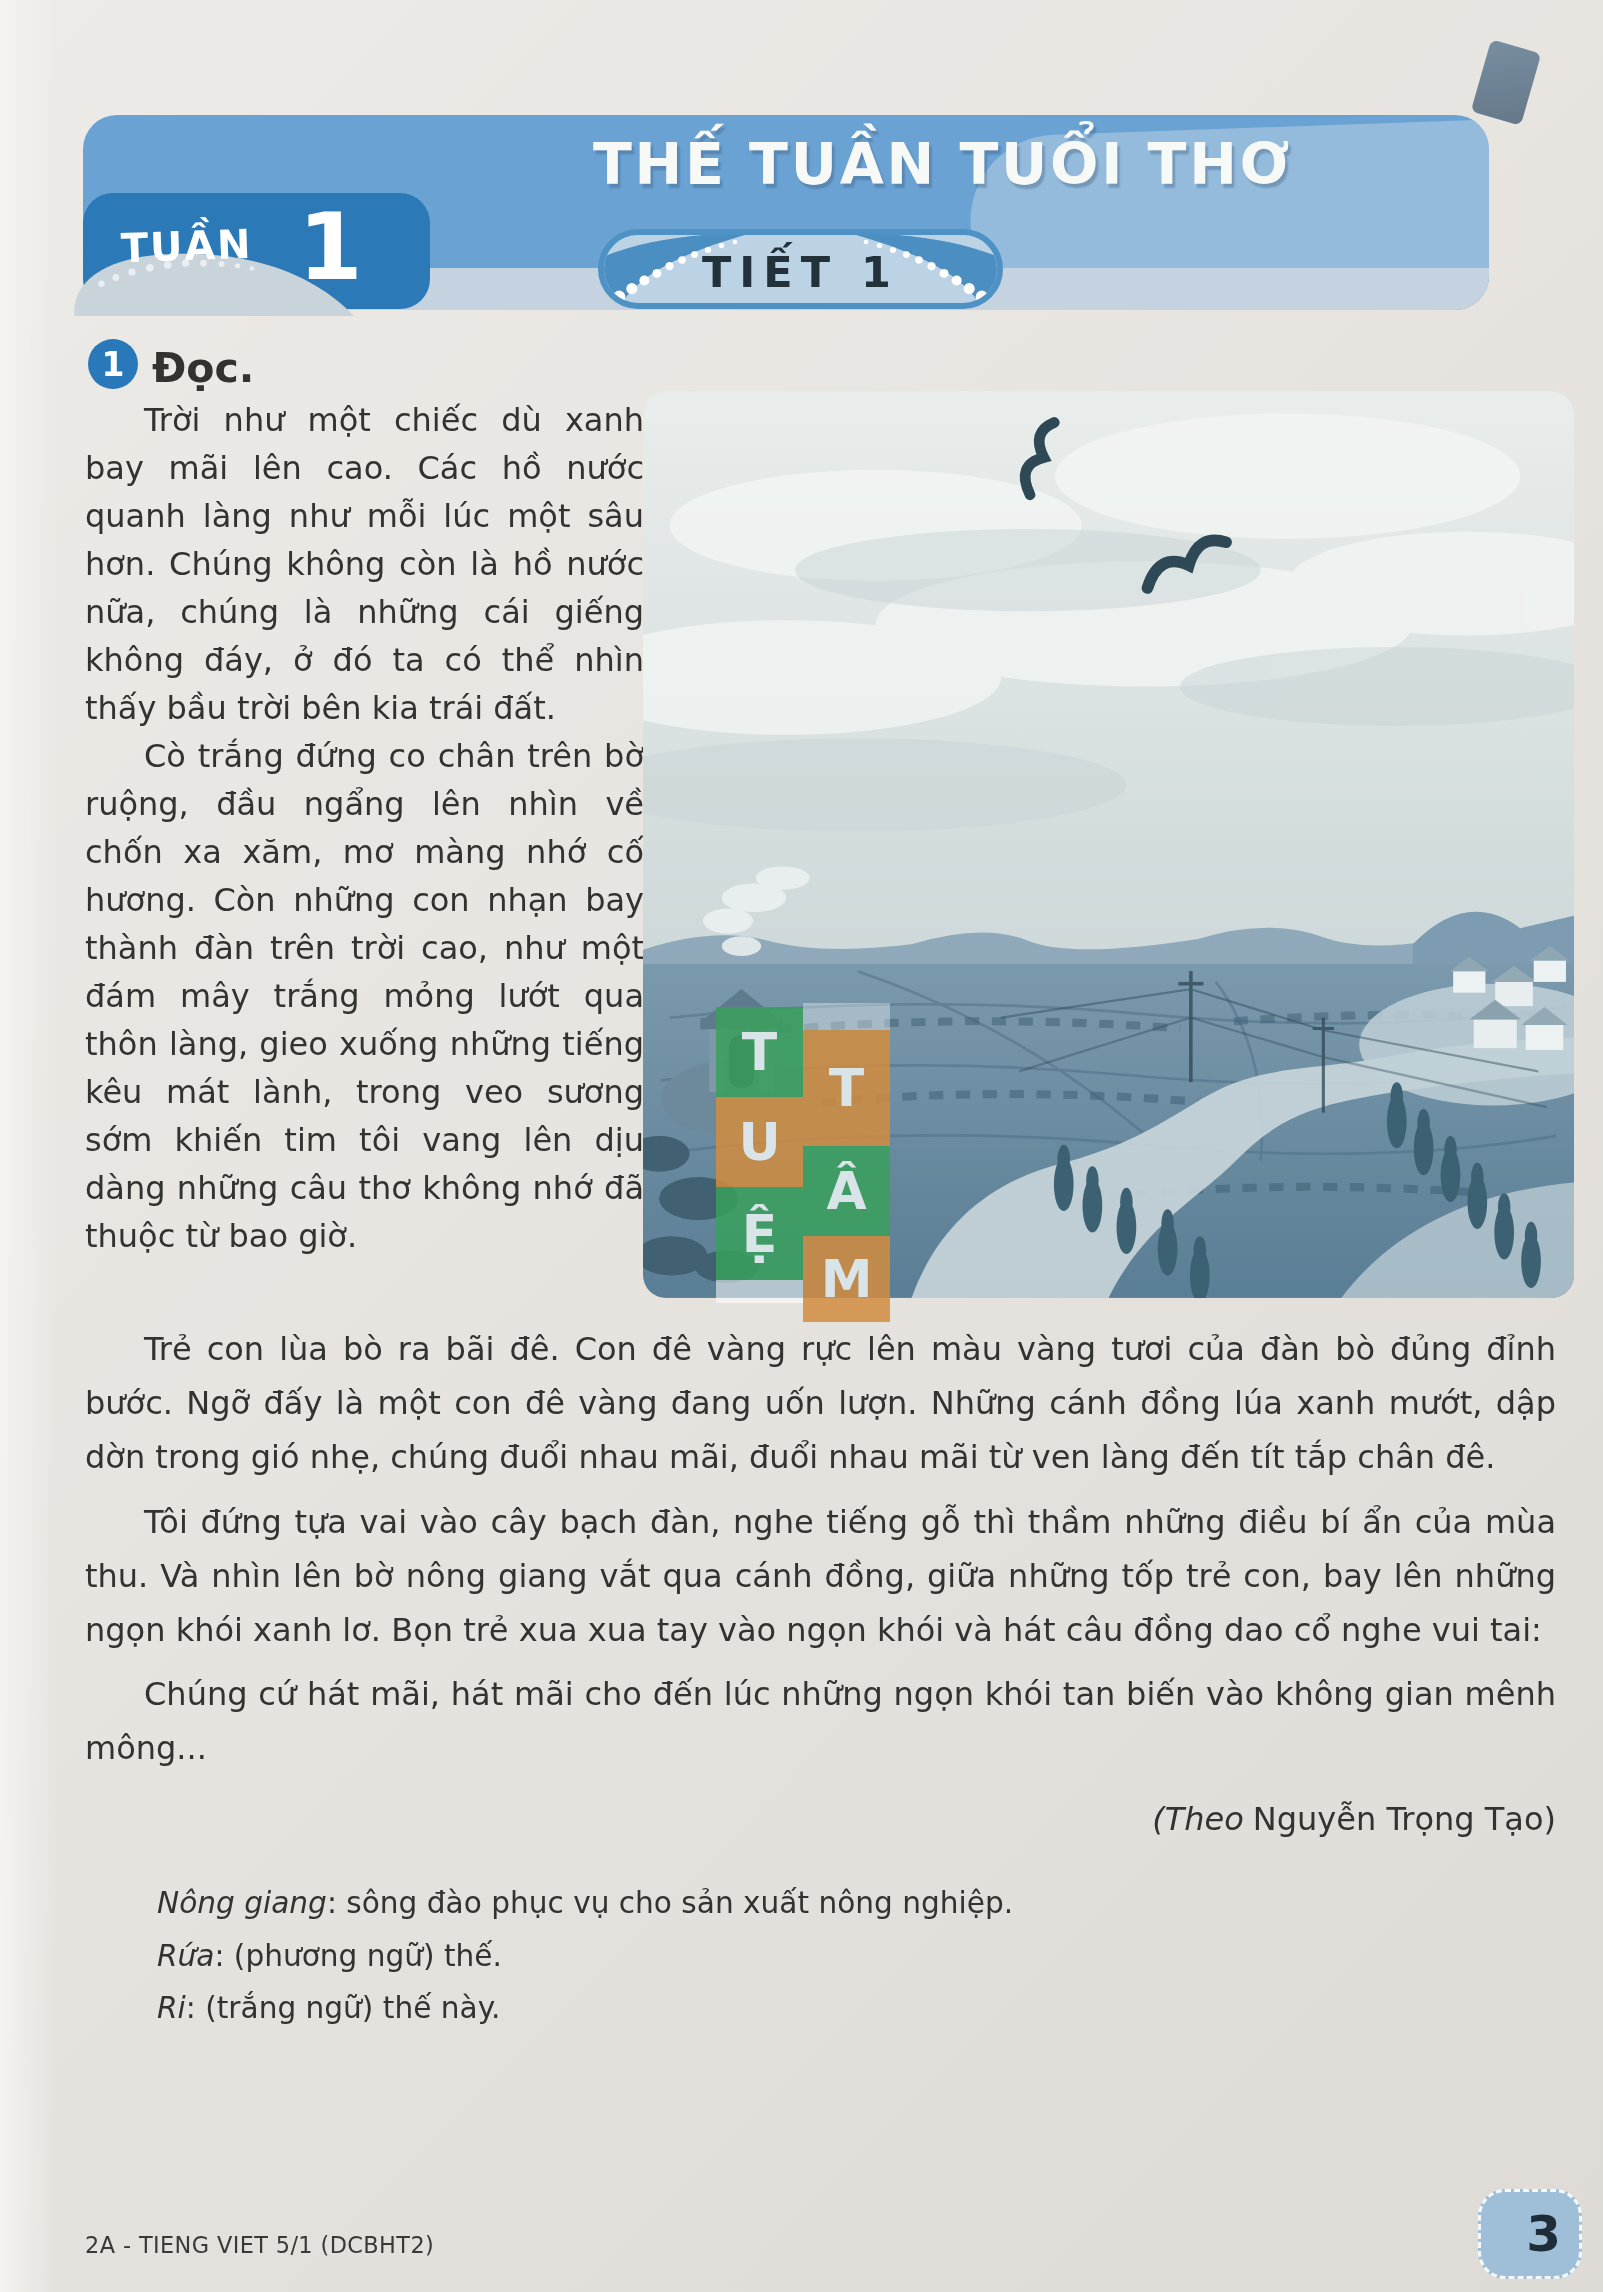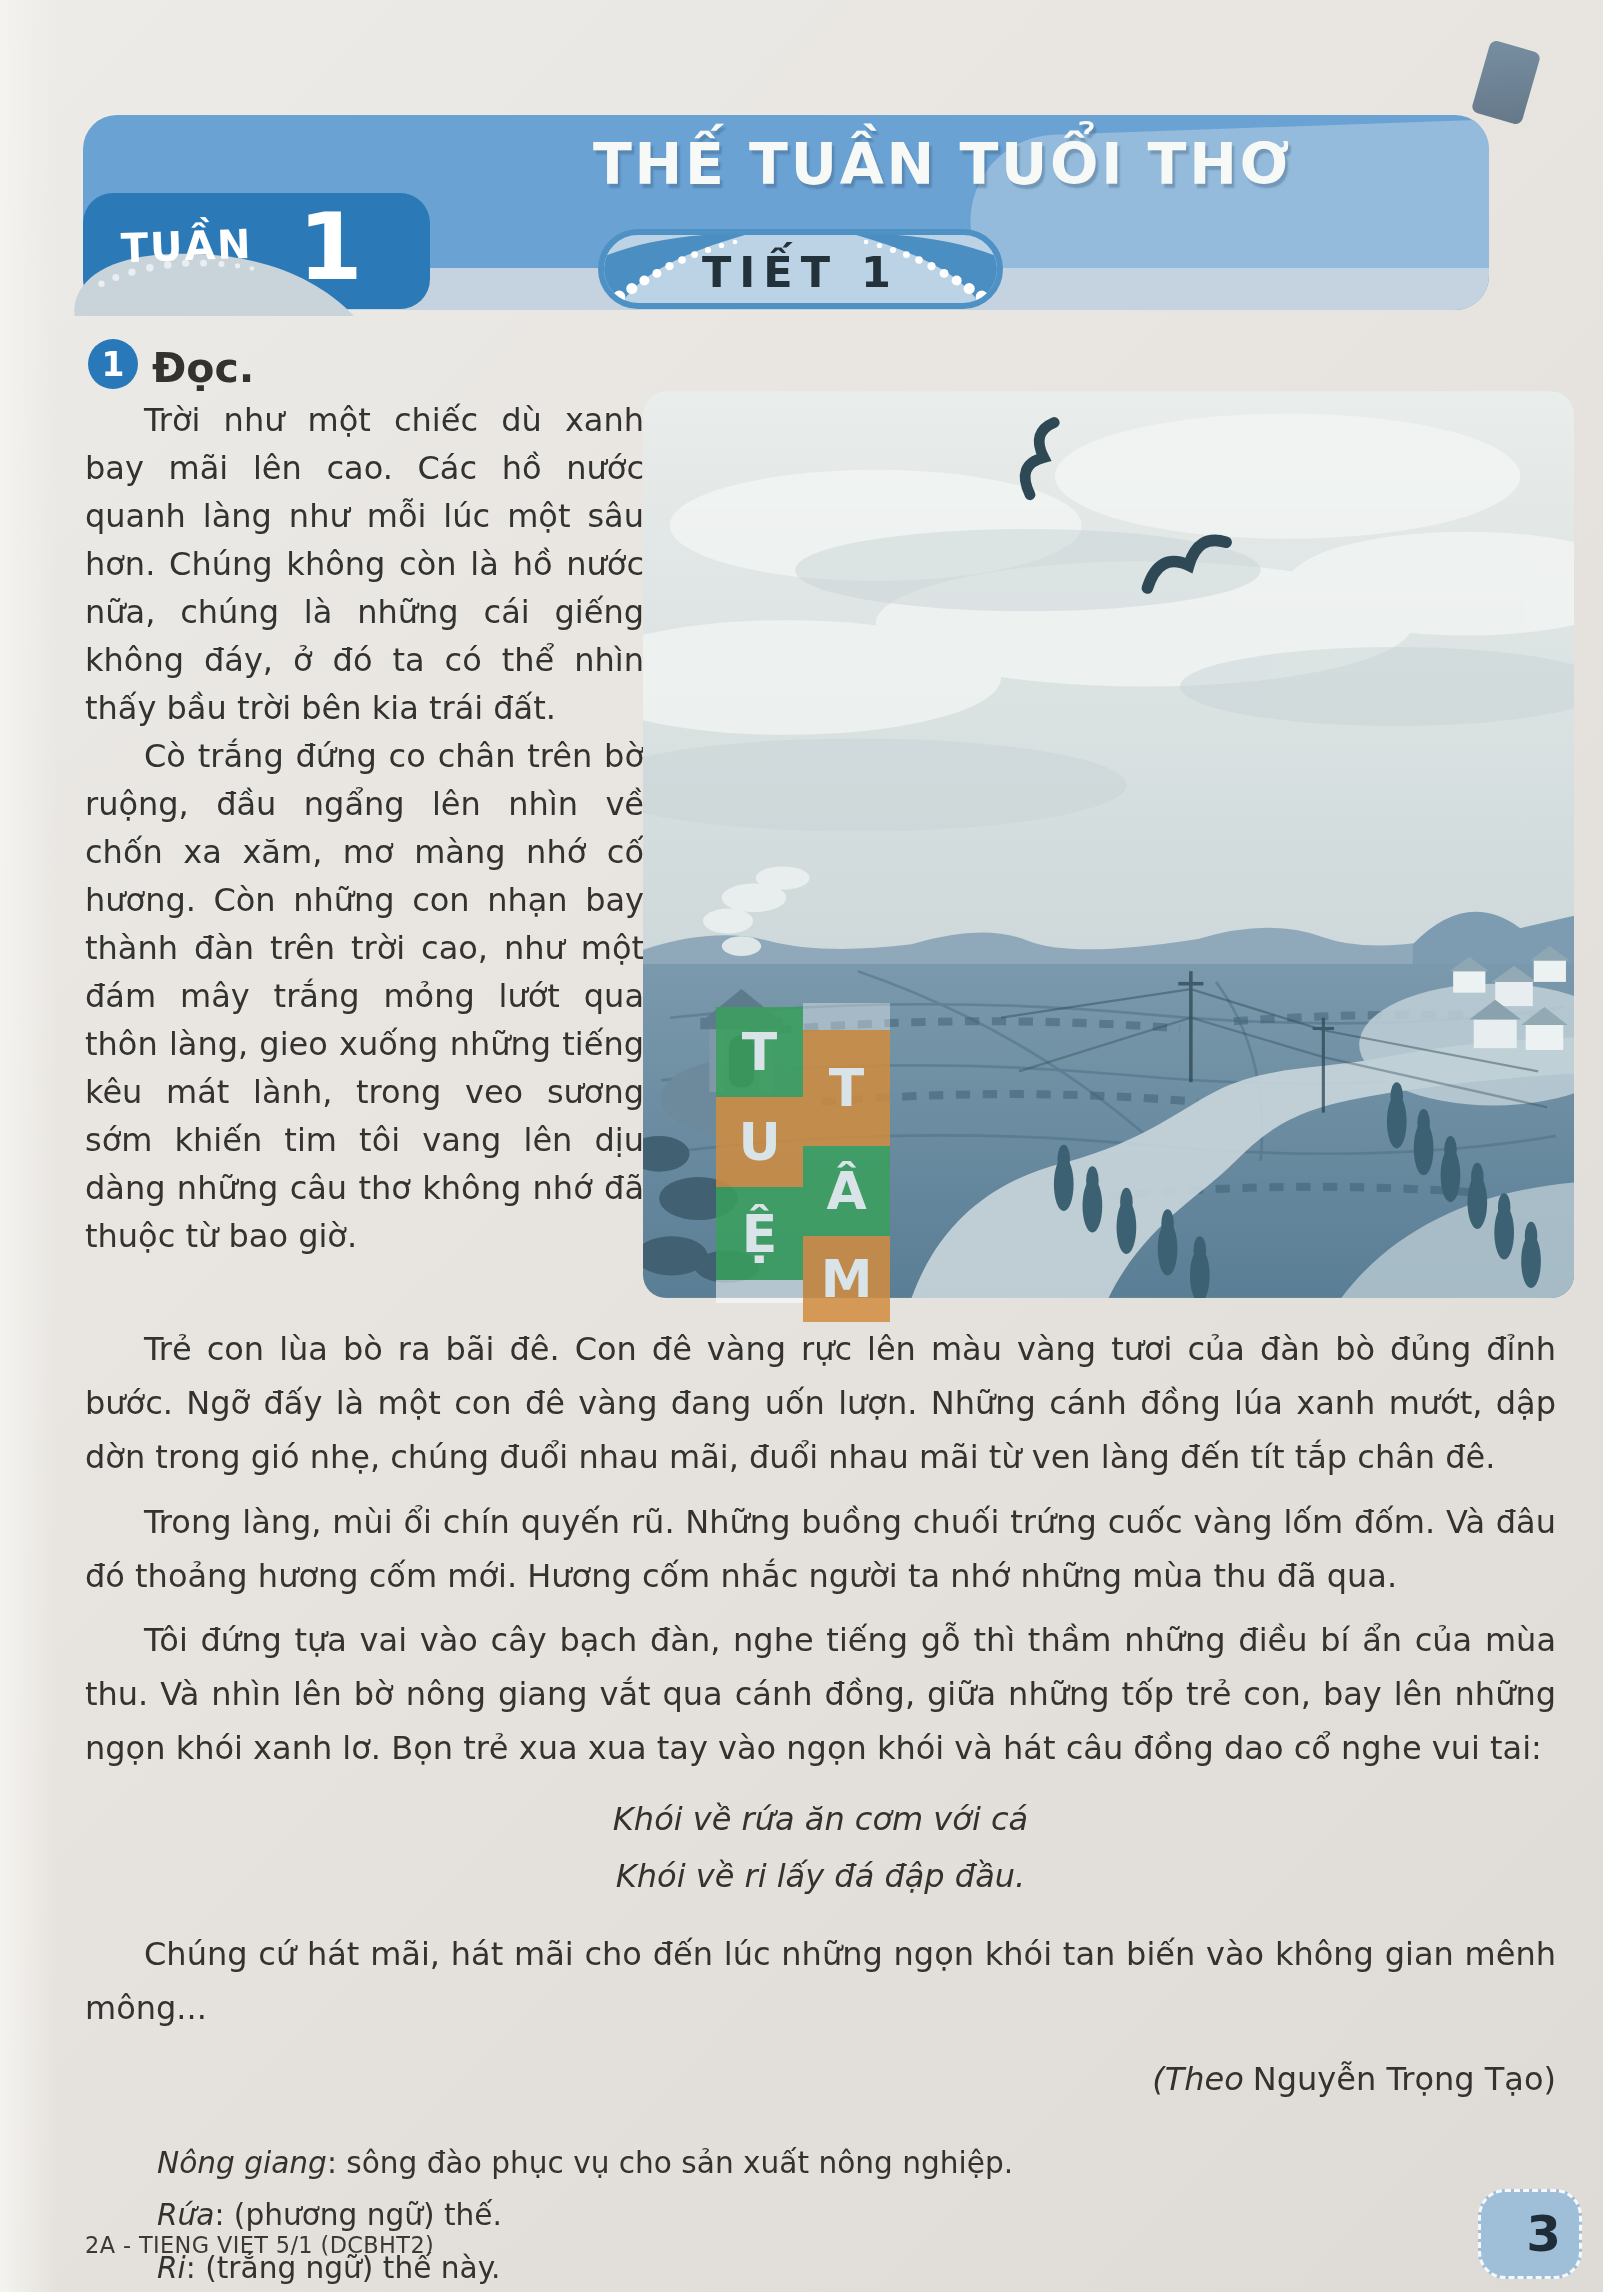--- a/index.html
+++ b/index.html
@@ -302,26 +302,21 @@
   </div>
   <div class="wm wm-right">
     <div class="strip"></div>
     <div class="blk">T</div>
     <div class="blk">Â</div>
     <div class="blk">M</div>
   </div>
 
   <div class="full-text">
     <p>Trẻ con lùa bò ra bãi đê. Con đê vàng rực lên màu vàng tươi của đàn bò đủng đỉnh bước. Ngỡ đấy là một con đê vàng đang uốn lượn. Những cánh đồng lúa xanh mướt, dập dờn trong gió nhẹ, chúng đuổi nhau mãi, đuổi nhau mãi từ ven làng đến tít tắp chân đê.</p>
-    <p>Trong làng, mùi ổi chín quyến rũ. Những buồng chuối trứng cuốc vàng lốm đốm. Và đâu đó thoảng hương cốm mới. Hương cốm nhắc người ta nhớ những mùa thu đã qua.</p>
     <p>Tôi đứng tựa vai vào cây bạch đàn, nghe tiếng gỗ thì thầm những điều bí ẩn của mùa thu. Và nhìn lên bờ nông giang vắt qua cánh đồng, giữa những tốp trẻ con, bay lên những ngọn khói xanh lơ. Bọn trẻ xua xua tay vào ngọn khói và hát câu đồng dao cổ nghe vui tai:</p>
-    <div class="poem">
-      <div>Khói về rứa ăn cơm với cá</div>
-      <div>Khói về ri lấy đá đập đầu.</div>
-    </div>
     <p>Chúng cứ hát mãi, hát mãi cho đến lúc những ngọn khói tan biến vào không gian mênh mông...</p>
     <div class="attribution">
       <span class="theo">(Theo</span><span>Nguyễn Trọng Tạo)</span>
     </div>
     <div class="footnotes">
       <p><span class="term">Nông giang</span><span>: sông đào phục vụ cho sản xuất nông nghiệp.</span></p>
       <p><span class="term">Rứa</span><span>: (phương ngữ) thế.</span></p>
       <p><span class="term">Ri</span><span>: (trắng ngữ) thế này.</span></p>
     </div>
   </div>

